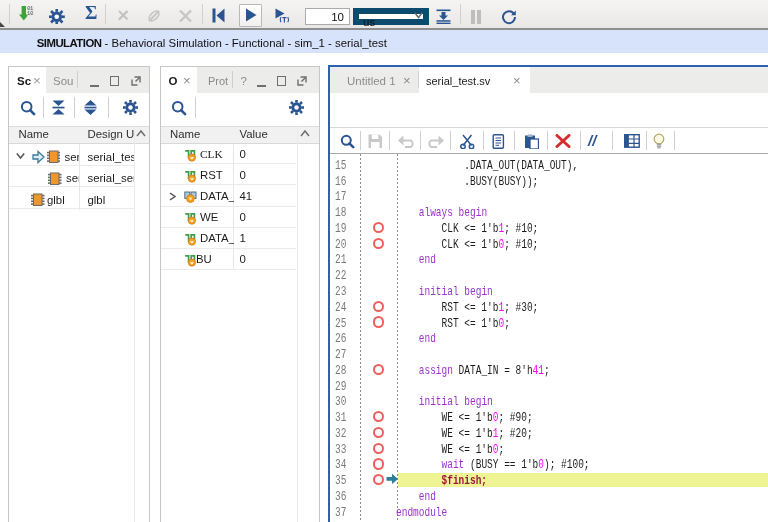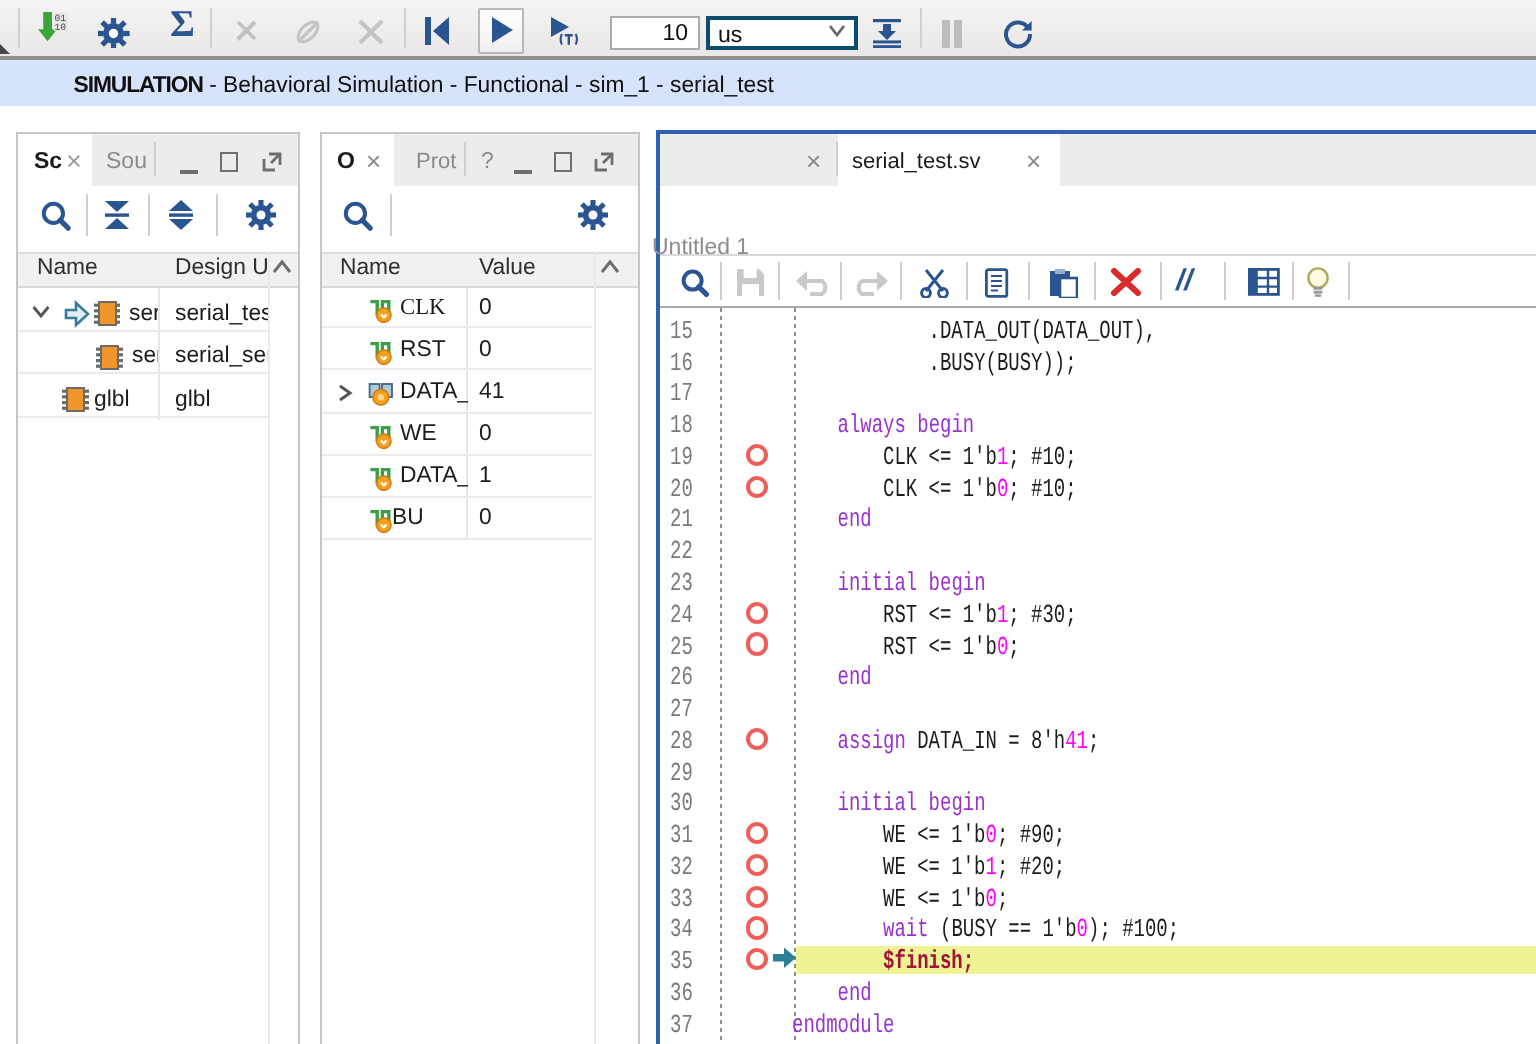--- a/index.html
+++ b/index.html
@@ -58,21 +58,21 @@
     </svg>
 <svg class="ab" style="left:275px;top:8px" width="12" height="12" viewBox="0 0 12 12">
       <path d="M0.5 0.5 L9.5 5.5 L0.5 10.5 Z" fill="#2b5591"></path>
     </svg>
 <svg class="ab" style="left:279px;top:16px" width="12" height="9" viewBox="0 0 12 9">
       <path d="M2.0 1 Q0.6 3.6 2.0 6.2" fill="none" stroke="#2b5591" stroke-width="1.1"></path>
       <path d="M3.4 1.6 L7.4 1.6 M5.4 1.6 L5.4 6.4" fill="none" stroke="#2b5591" stroke-width="1.2"></path>
       <path d="M8.8 1 Q10.2 3.6 8.8 6.2" fill="none" stroke="#2b5591" stroke-width="1.1"></path>
     </svg>
 <div class="ab" style="left:305px;top:7.5px;width:45px;height:17.5px;background:#fff;border:1px solid #ababab;box-sizing:border-box;font-size:11.5px;color:#111;text-align:right;line-height:16px;padding-right:5px;">10</div>
-<div class="ab" style="left:353px;top:7.5px;width:76px;height:17.5px;background:#fff;border:2px solid #0c4a6e;box-sizing:border-box;font-size:11.5px;color:#111;line-height:17px;padding-left:4px;">us</div>
+<div class="ab" style="left:353px;top:7.5px;width:76px;height:17.5px;background:#fff;border:6px solid #0c4a6e;box-sizing:border-box;font-size:11.5px;color:#111;line-height:17px;padding-left:4px;">us</div>
 <svg class="ab" style="left:414px;top:12px" width="9" height="8" viewBox="0 0 9 8">
       <path d="M1 1 L4.5 5.5 L8 1" fill="none" stroke="#6a6a6a" stroke-width="1.4"></path>
     </svg>
 <svg class="ab" style="left:436px;top:9px" width="15" height="15" viewBox="0 0 15 15">
       <rect x="0.5" y="0.5" width="14" height="1.6" fill="#2b5591"></rect>
       <path d="M5.5 3 L9.5 3 L9.5 6.5 L12 6.5 L7.5 11 L3 6.5 L5.5 6.5 Z" fill="#2b5591"></path>
       <rect x="0.5" y="11.2" width="14" height="1.5" fill="#2b5591"></rect>
       <rect x="0.5" y="13.6" width="14" height="1.5" fill="#2b5591"></rect>
     </svg>
 <div class="ab vsep" style="left:460px;top:4px;height:20px;"></div>
@@ -278,21 +278,21 @@
       <circle cx="7.9" cy="10.6" r="3.6" fill="#f6a01f" stroke="#d07d12" stroke-width="0.8"></circle>
       <path d="M6.5 10.2 L7.9 11.7 L9.3 10.2" fill="none" stroke="#fff" stroke-width="1.1"></path>
     </svg>
 <div class="ab" style="left:196px;top:253.0px;width:15px;overflow:hidden;font-size:11.4px;color:#1c1c1c;line-height:12px;">BUSY</div>
 <div class="ab" style="left:239.5px;top:253.0px;font-size:11.4px;color:#1c1c1c;line-height:12px;">0</div>
 <div class="ab" style="left:328px;top:64.5px;width:440px;height:457.5px;background:#fff;"></div>
 <div class="ab" style="left:328px;top:64.5px;width:440px;height:2px;background:#2e62b0;"></div>
 <div class="ab" style="left:328px;top:64.5px;width:2px;height:457.5px;background:#2e62b0;"></div>
 <div class="ab" style="left:330px;top:66.5px;width:438px;height:26.5px;background:#ececeb;"></div>
 <div class="ab" style="left:419px;top:66.5px;width:111px;height:26.5px;background:#fff;"></div>
-<div class="ab" style="left:326px;top:74.5px;font-size:11.5px;color:#8d8d8d;line-height:12px;margin-top:43px;">Untitled 1</div>
+<div class="ab" style="left:347px;top:74.5px;font-size:11.5px;color:#8d8d8d;line-height:12px;">Untitled 1</div>
 <div class="ab" style="left:403px;top:73.5px;font-size:13px;color:#8b8b8b;line-height:13px;">×</div>
 <div class="ab tsep" style="left:417.5px;top:71px;height:17px;"></div>
 <div class="ab" style="left:426px;top:74.5px;font-weight:normal;font-size:11px;color:#1a1a1a;line-height:12px;">serial_test.sv</div>
 <div class="ab" style="left:513px;top:73.5px;font-size:13px;color:#8b8b8b;line-height:13px;">×</div>
 <div class="ab" style="left:330px;top:126.5px;width:438px;height:1px;background:#d9d9d9;"></div>
 <div class="ab" style="left:330px;top:152.6px;width:438px;height:1px;background:#a9a9a9;"></div>
 <svg class="ab" style="left:339.5px;top:133.5px" width="15" height="15" viewBox="0 0 15 15">
       <circle cx="6.3" cy="6.3" r="4.5" fill="none" stroke="#2b5591" stroke-width="2.0"></circle>
       <line x1="9.4" y1="9.4" x2="13.2" y2="13.2" stroke="#2b5591" stroke-width="2.6" stroke-linecap="round"></line>
     </svg>

